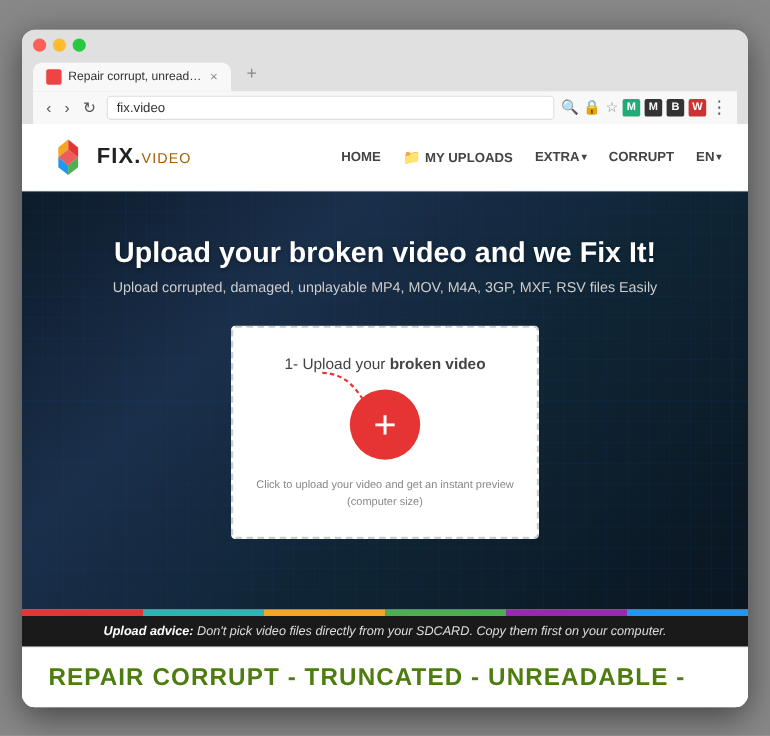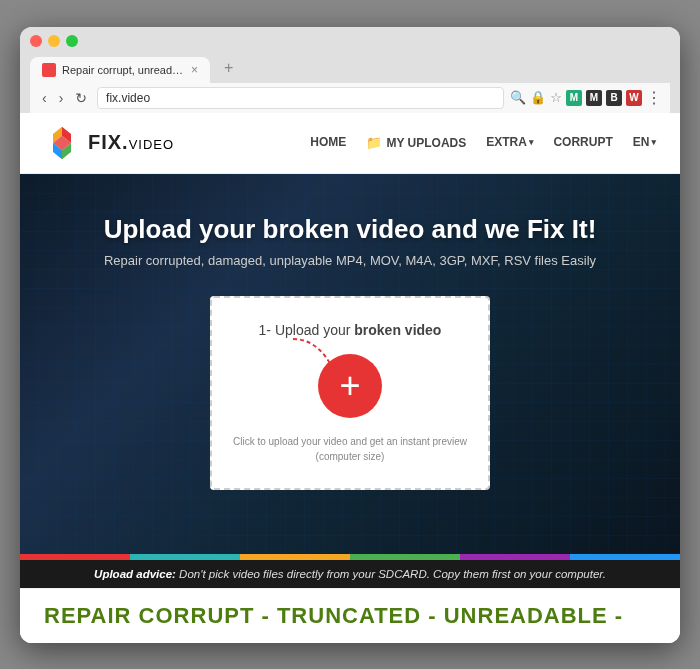--- a/index.html
+++ b/index.html
@@ -178,21 +178,21 @@
     .logo-text {
       font-size: 20px;
       font-weight: 900;
       color: #222;
       letter-spacing: 1px;
     }
 
     .logo-text .dot-video {
       font-size: 13px;
       font-weight: 400;
-      color: #000000;
+      color: #a16207;
       margin-top: 44px;
     }
 
     .nav-links {
       display: flex;
       align-items: flex-start;
       gap: 20px;
       font-size: 12px;
       font-weight: 600;
       color: #444;
@@ -410,21 +410,21 @@
         <a class="nav-link">CORRUPT</a>
         <a class="nav-link nav-dropdown">
           <span>EN</span>
           <span class="chevron">▾</span>
         </a>
       </div>
     </nav>
 
     <section class="hero">
       <h1 class="hero-title">Upload your broken video and we Fix It!</h1>
-      <p class="hero-subtitle">Repair corrupted, damaged, unplayable MP4, MOV, M4A, 3GP, MXF, RSV files Easily</p>
+      <p class="hero-subtitle">Upload corrupted, damaged, unplayable MP4, MOV, M4A, 3GP, MXF, RSV files Easily</p>
 
       <div class="upload-box">
         <div class="upload-box-title">
           <span>1- Upload your </span><strong>broken video</strong>
         </div>
 
         <div class="upload-circle-area">
           
           <svg class="arrow-svg" width="60" height="50" viewBox="0 0 60 50">
             <path d="M5 5 Q30 5 45 35" stroke="#e63333" stroke-width="2" fill="none" stroke-dasharray="4,3"></path>

